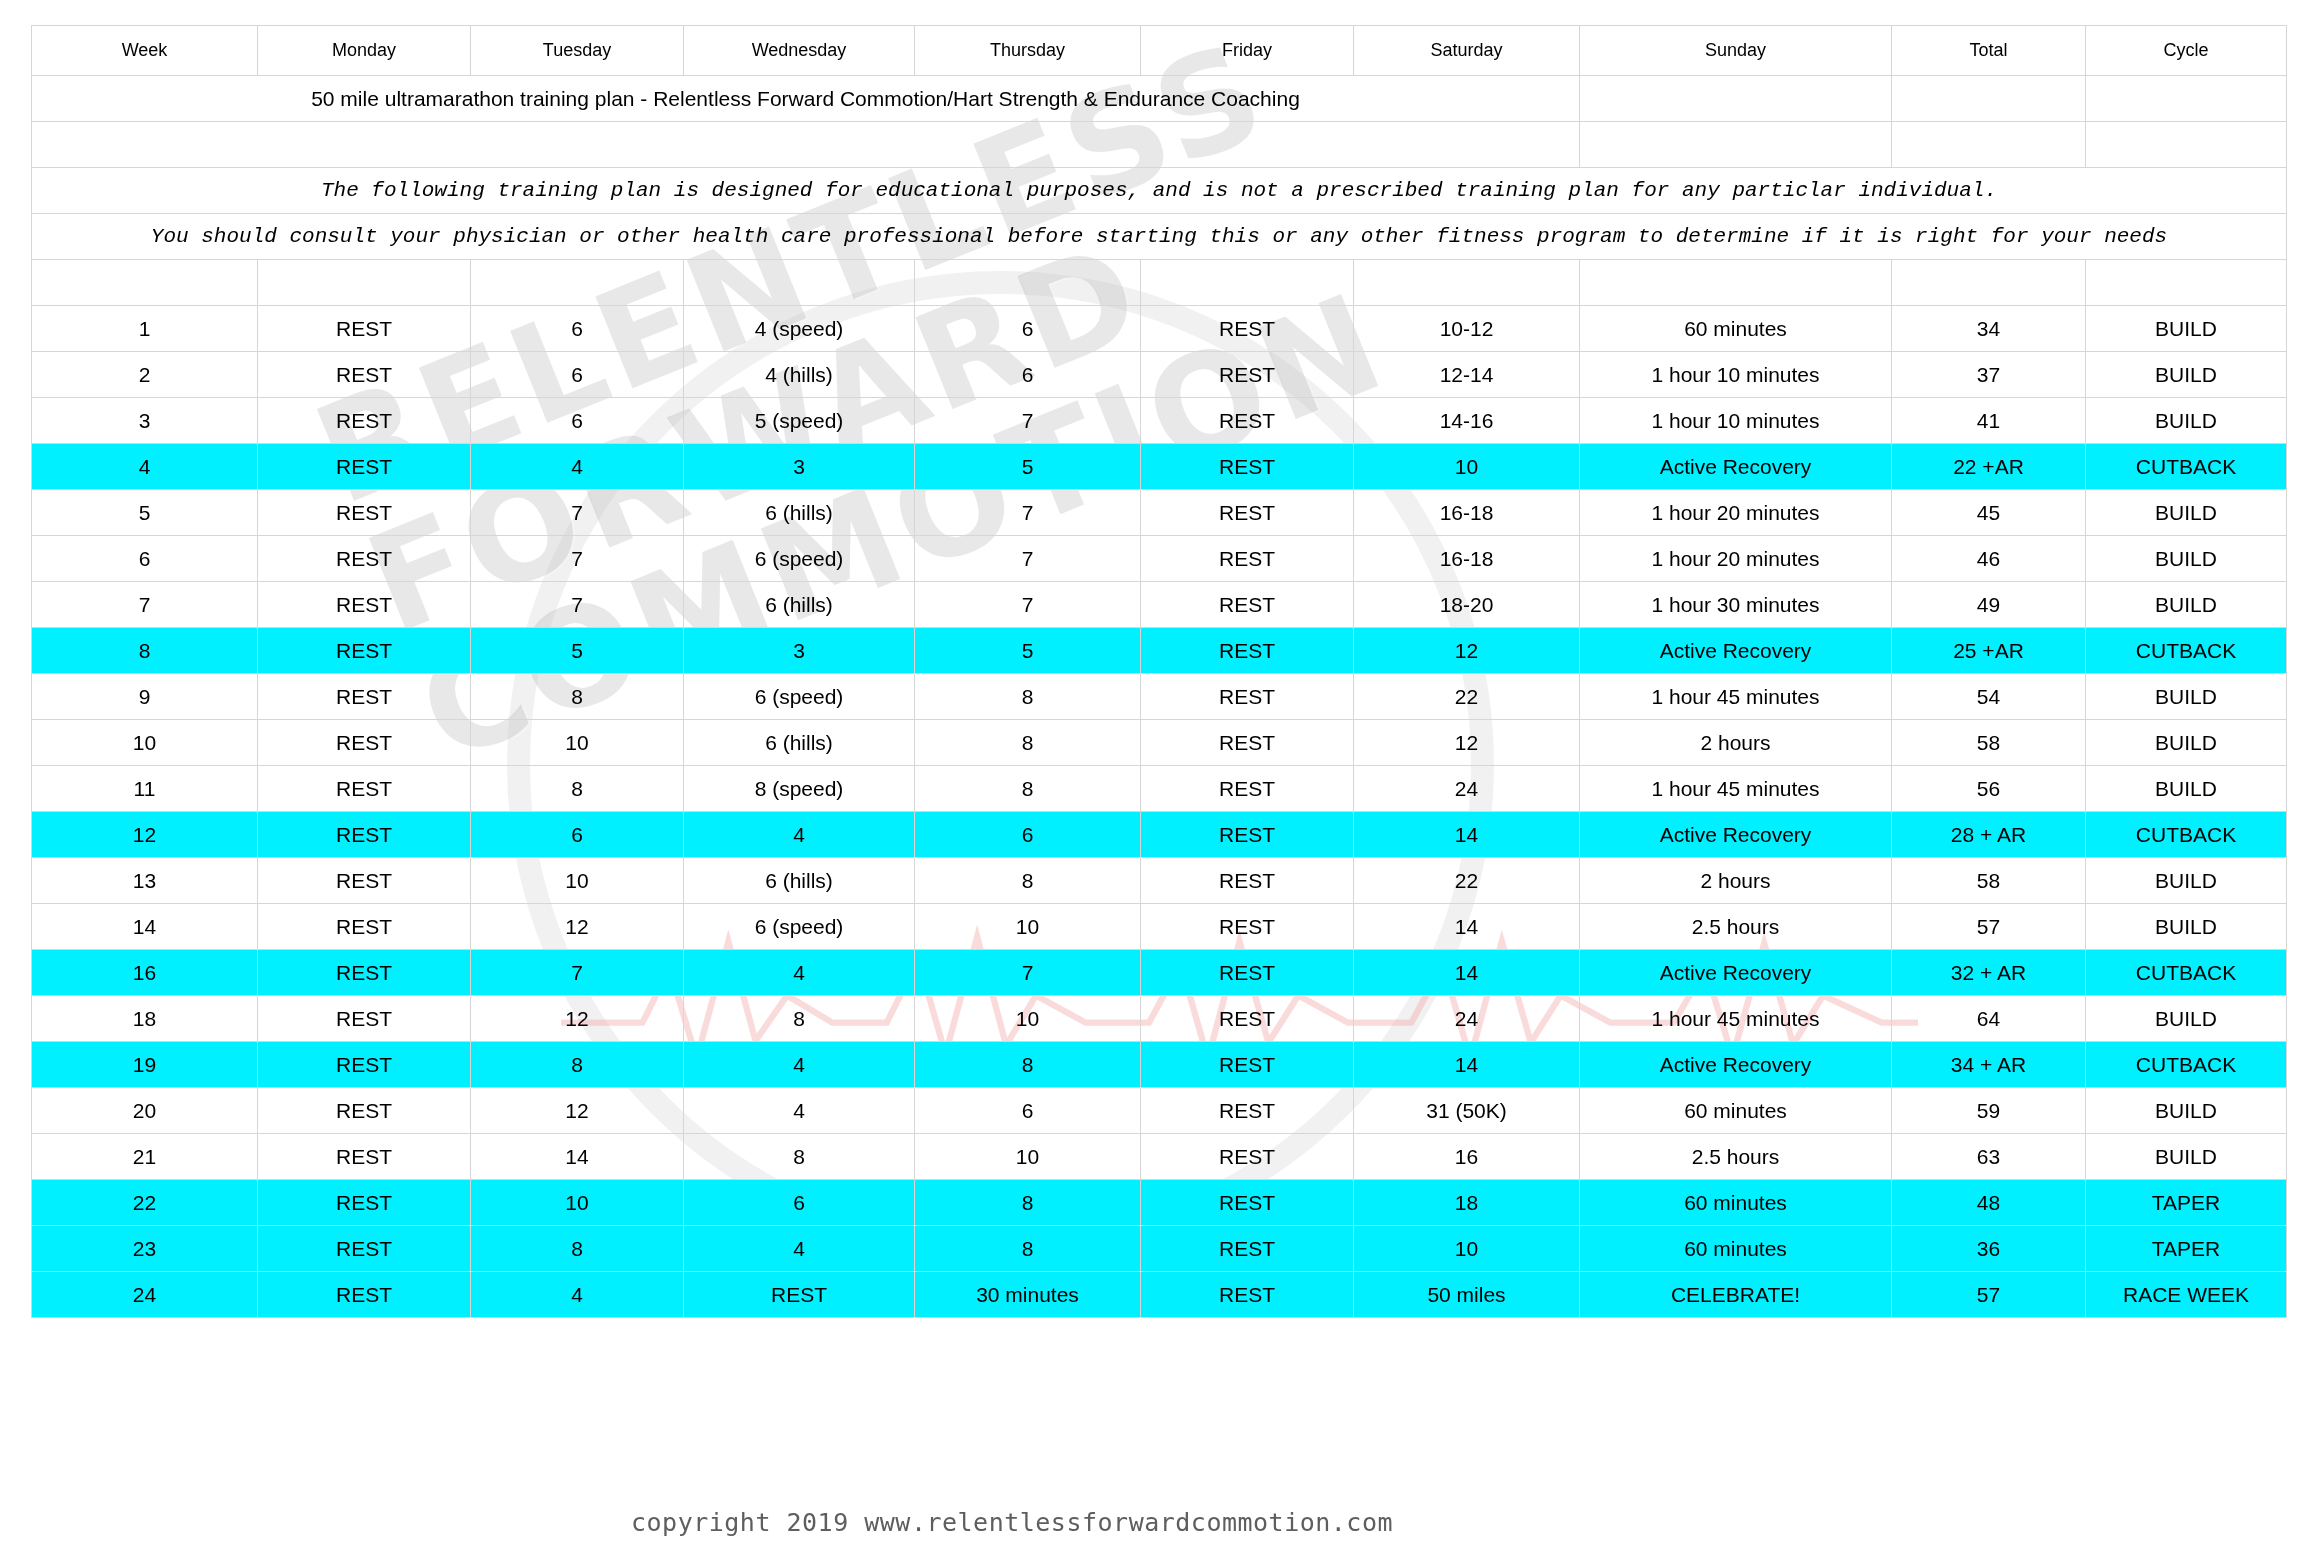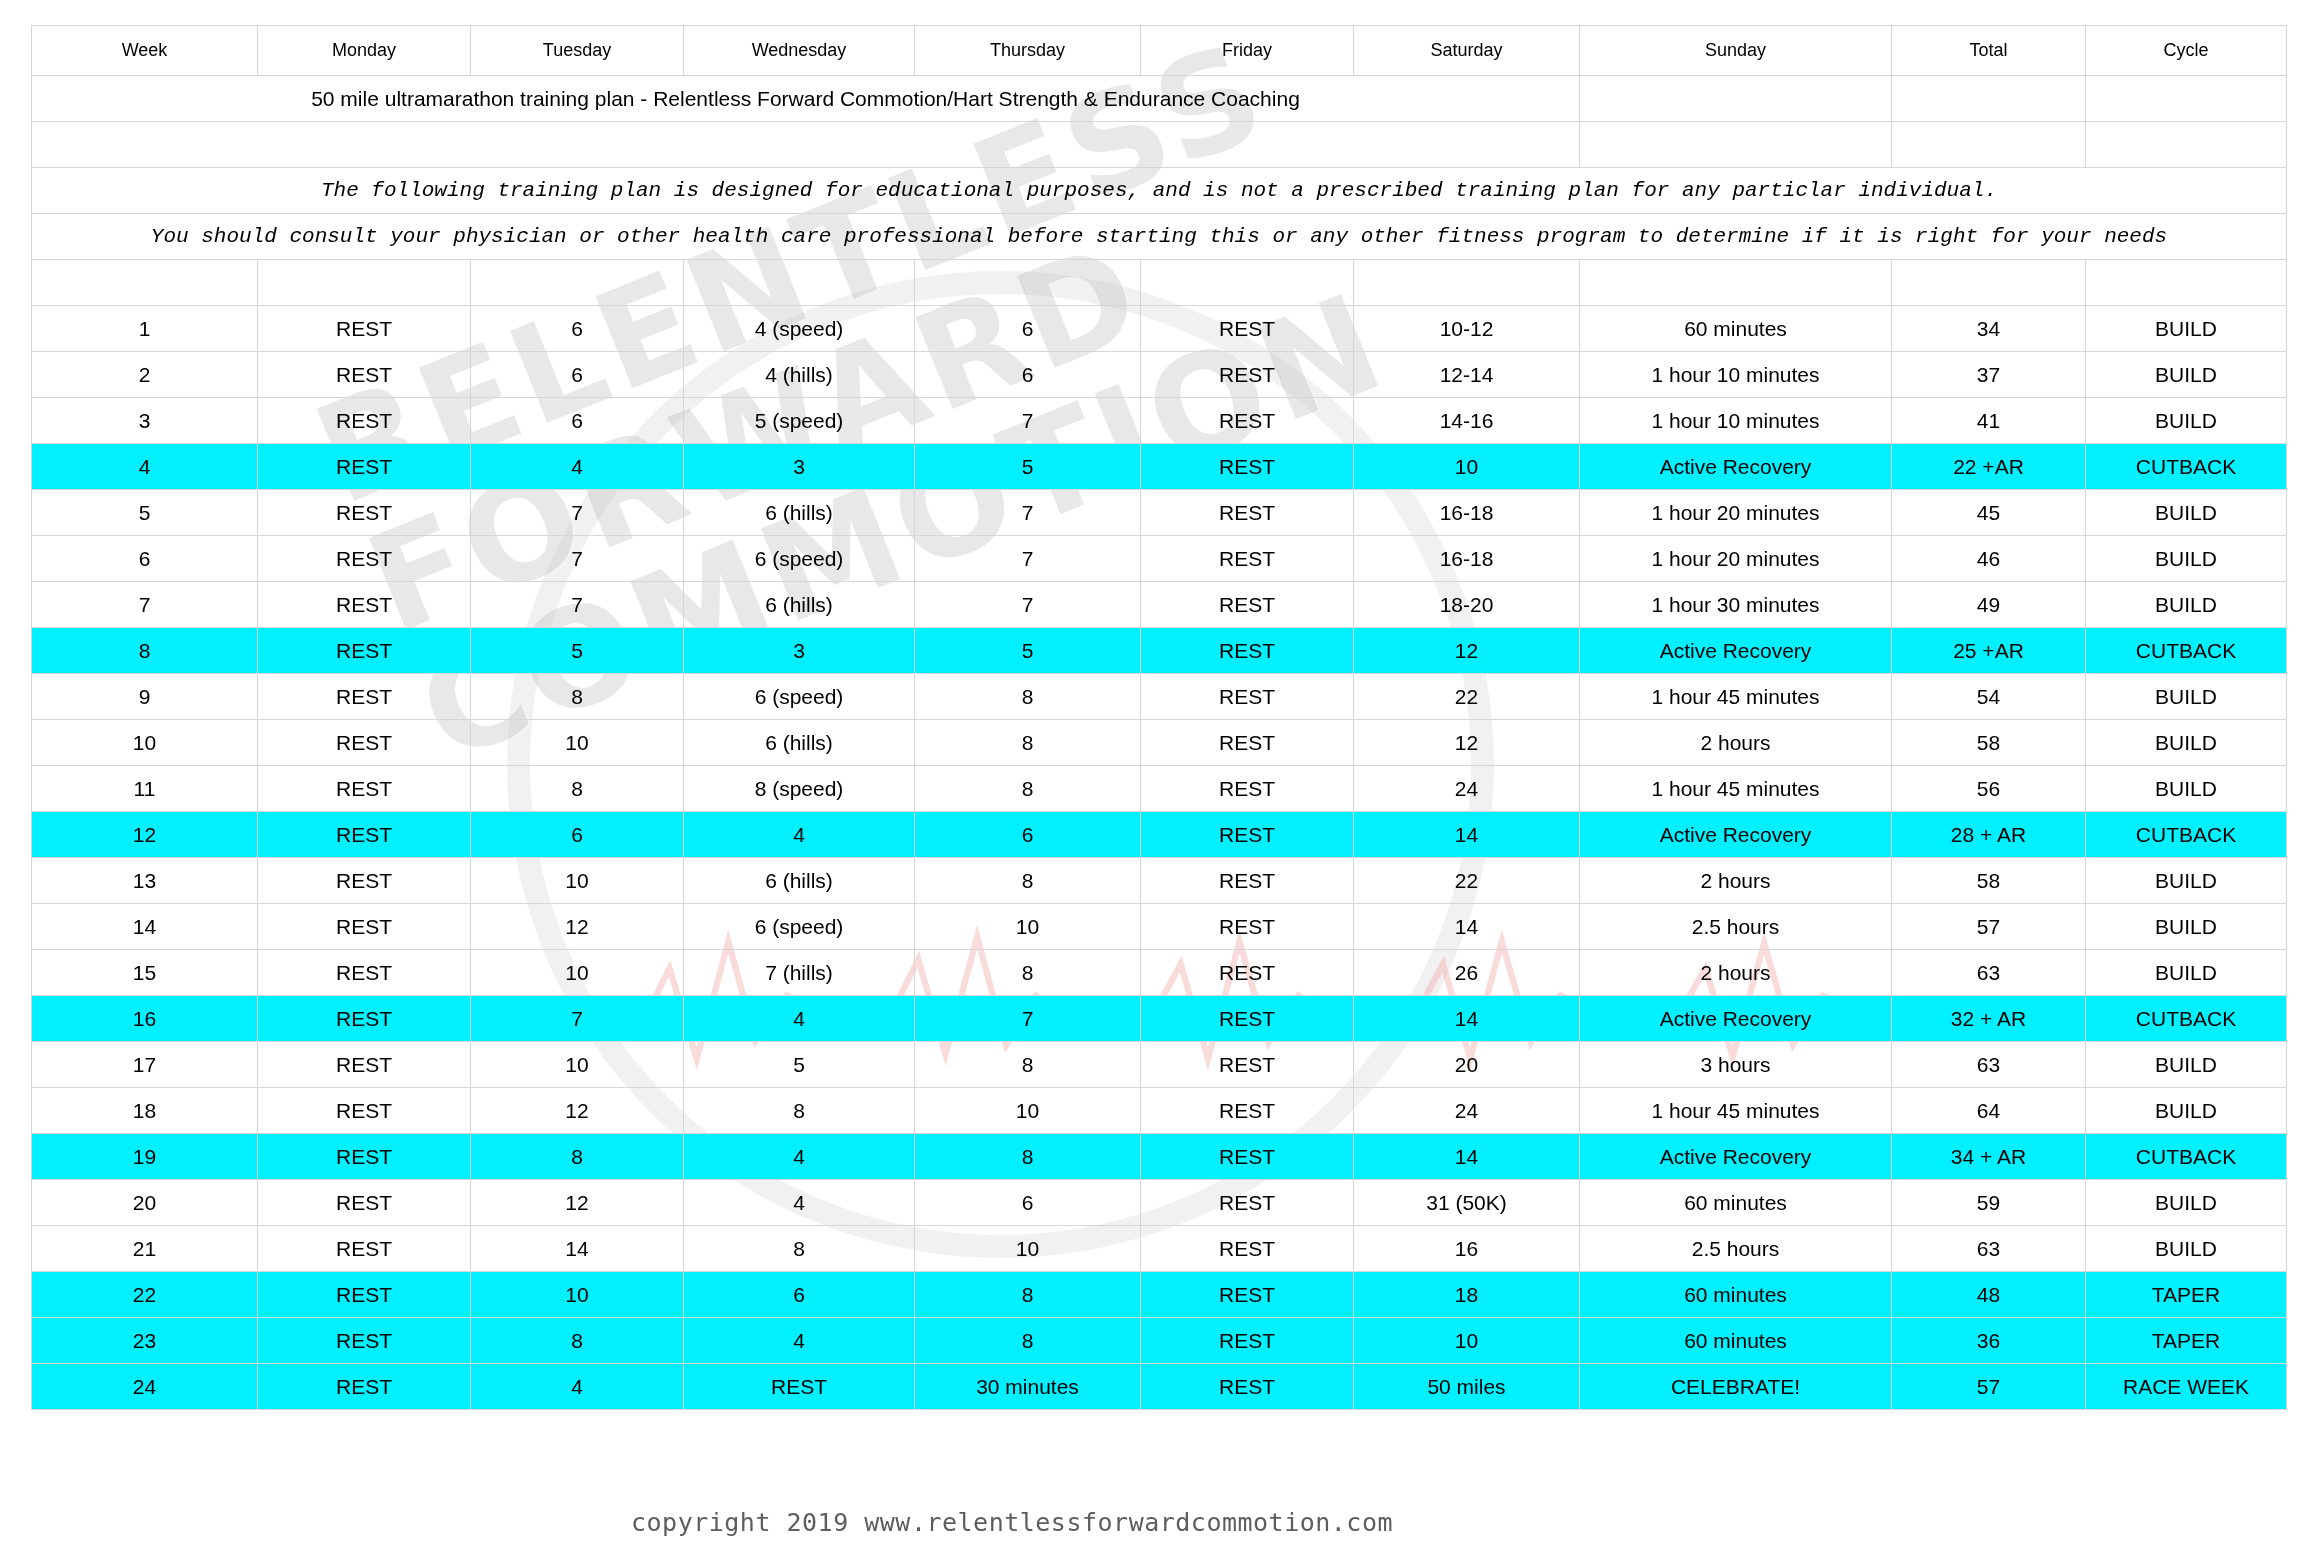--- a/index.html
+++ b/index.html
@@ -374,55 +374,31 @@
             <td>REST</td>
             <td>12</td>
             <td>6 (speed)</td>
             <td>10</td>
             <td>REST</td>
             <td>14</td>
             <td>2.5 hours</td>
             <td>57</td>
             <td>BUILD</td>
           </tr>
-          <tr class="build">
-            <td>15</td>
-            <td>REST</td>
-            <td>10</td>
-            <td>7 (hills)</td>
-            <td>8</td>
-            <td>REST</td>
-            <td>26</td>
-            <td>2 hours</td>
-            <td>63</td>
-            <td>BUILD</td>
-          </tr>
           <tr class="cutback">
             <td>16</td>
             <td>REST</td>
             <td>7</td>
             <td>4</td>
             <td>7</td>
             <td>REST</td>
             <td>14</td>
             <td>Active Recovery</td>
             <td>32 + AR</td>
             <td>CUTBACK</td>
-          </tr>
-          <tr class="build">
-            <td>17</td>
-            <td>REST</td>
-            <td>10</td>
-            <td>5</td>
-            <td>8</td>
-            <td>REST</td>
-            <td>20</td>
-            <td>3 hours</td>
-            <td>63</td>
-            <td>BUILD</td>
           </tr>
           <tr class="build">
             <td>18</td>
             <td>REST</td>
             <td>12</td>
             <td>8</td>
             <td>10</td>
             <td>REST</td>
             <td>24</td>
             <td>1 hour 45 minutes</td>

